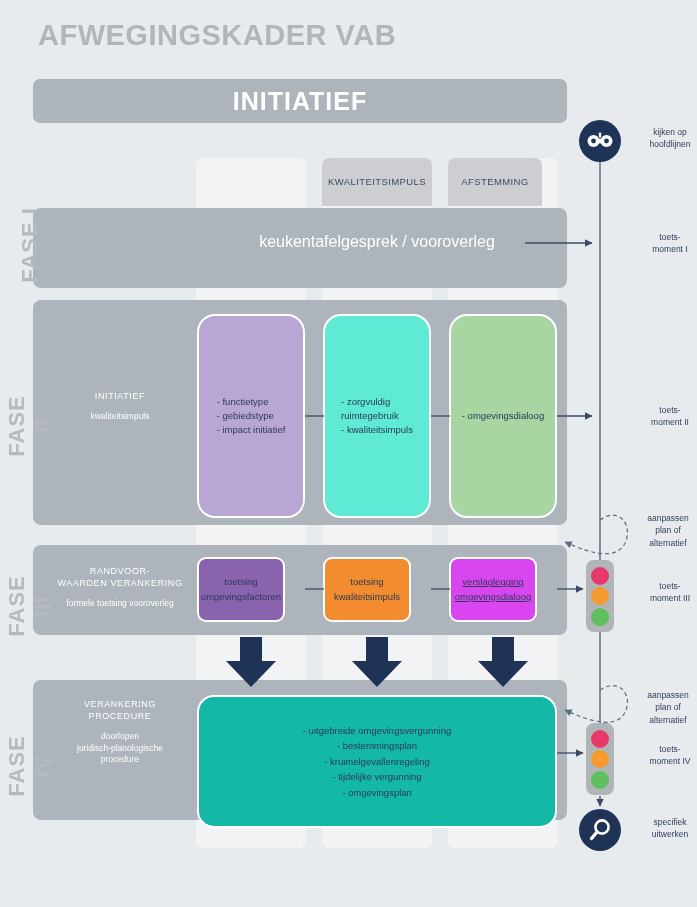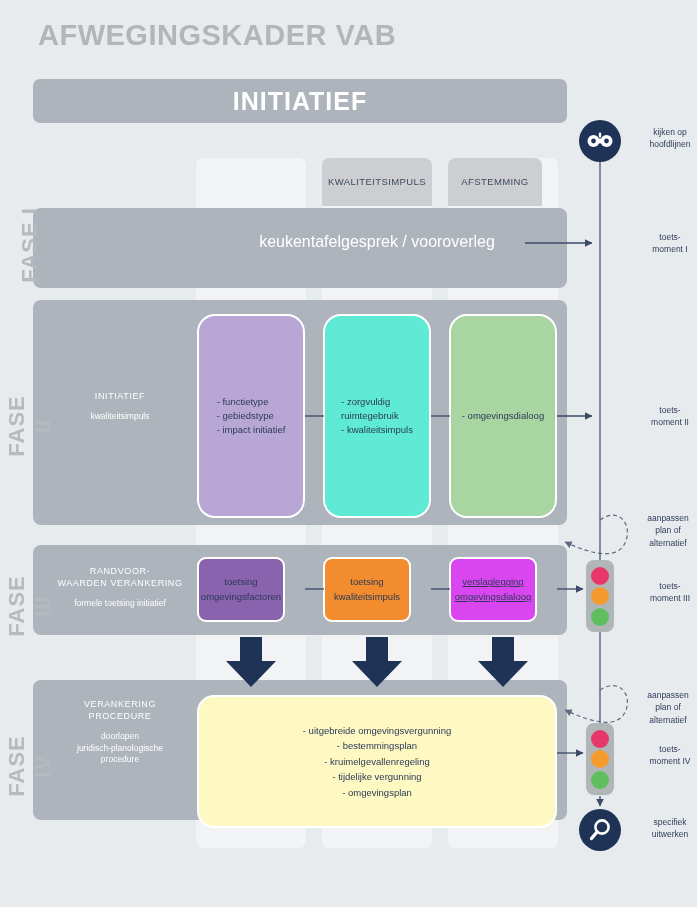--- a/index.html
+++ b/index.html
@@ -107,21 +107,21 @@
     top:557px; height:65px; width:88px; border-radius:9px;
   }
   .card.m .inner { text-align:center; font-size:9.5px; }
   .card.m1 { left:197px; background:#8a63ae; }
   .card.m2 { left:323px; background:#f28c2e; }
   .card.m3 { left:449px; background:#d946ef;text-decoration:underline; }
 
   
   .card.blue {
     left:197px; top:695px; width:360px; height:133px;
-    background:#fef9c3; border-radius:17px;
+    background:#14b8a6; border-radius:17px;
   }
   .card.blue .inner { text-align:center; font-size:9.5px; line-height:1.62; }
 
   
   svg.ov { position:absolute; inset:0; width:697px; height:907px; overflow:visible; }
 
   
   .circicon {
     position:absolute; width:42px; height:42px; border-radius:50%;
     background:#1e3356; display:flex; align-items:center; justify-content:center;
@@ -195,21 +195,21 @@
   </div>
   <div class="card t t2">
     <div class="inner">- zorgvuldig<br>  ruimtegebruik<br>- kwaliteitsimpuls</div>
   </div>
   <div class="card t t3">
     <div class="inner">- omgevingsdialoog</div>
   </div>
 
   <div class="pcap" style="top:565px;">
     <div class="hd">RANDVOOR-<br>WAARDEN VERANKERING</div>
-    <div class="sub">formele toetsing initiatief</div>
+    <div class="sub">formele toetsing vooroverleg</div>
   </div>
 
   <div class="card m m1">
     <div class="inner">toetsing<br>omgevingsfactoren</div>
   </div>
   <div class="card m m2">
     <div class="inner">toetsing<br>kwaliteitsimpuls</div>
   </div>
   <div class="card m m3">
     <div class="inner">verslaglegging<br>omgevingsdialoog</div>

